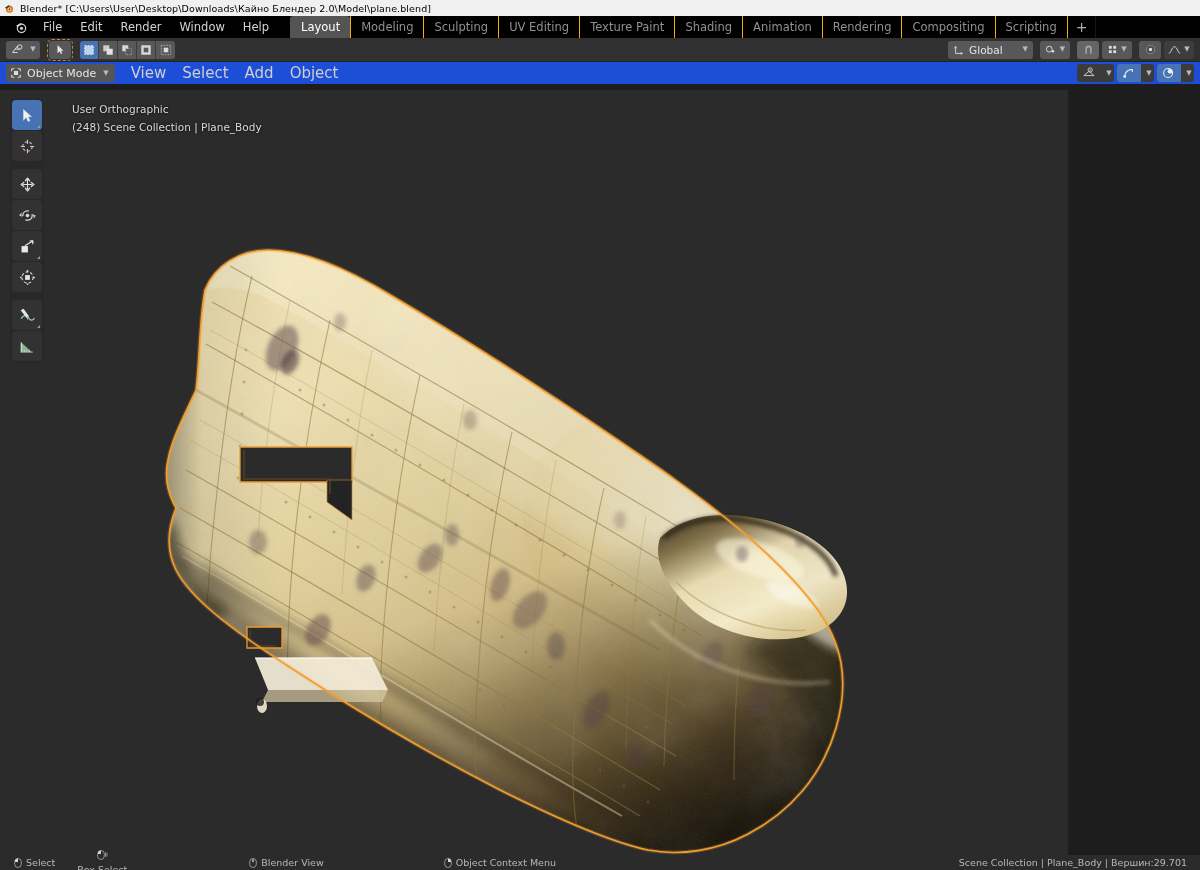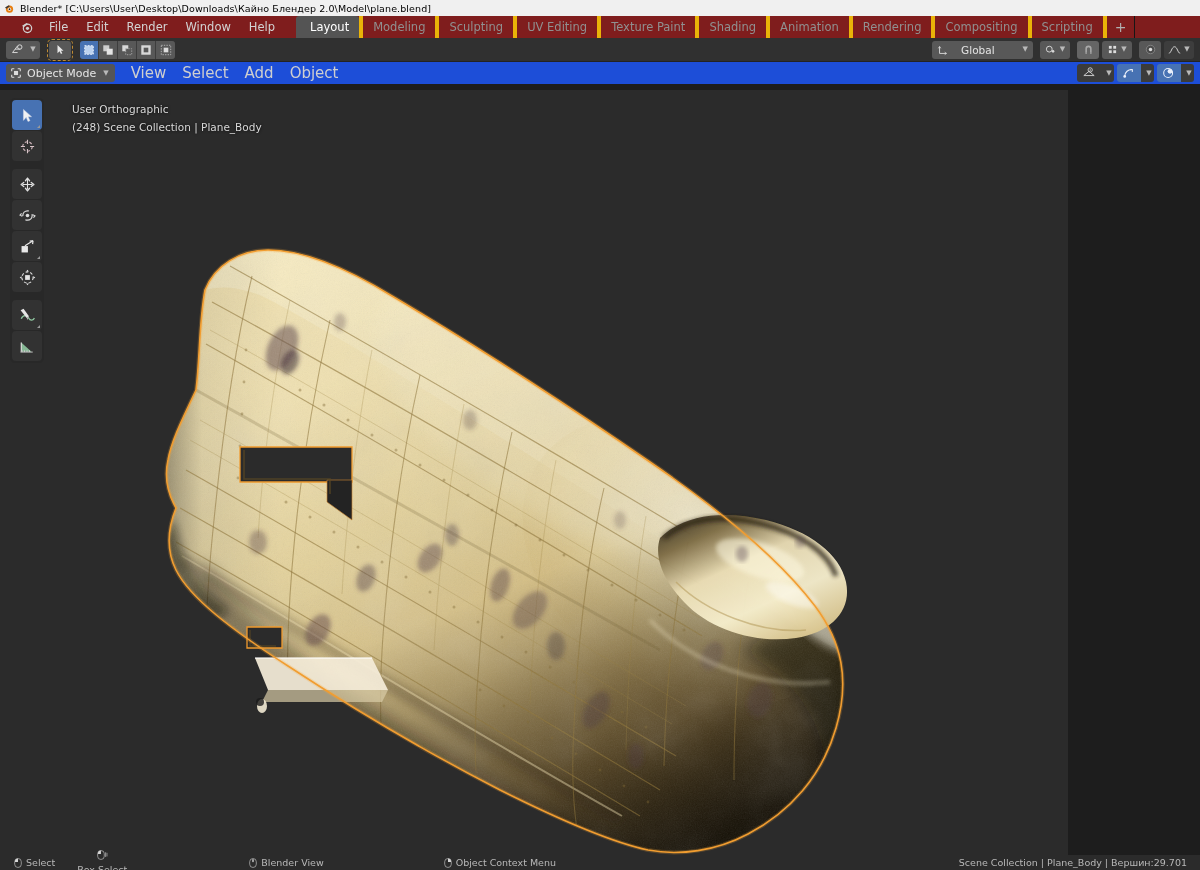--- a/index.html
+++ b/index.html
@@ -16,37 +16,37 @@
     height:16px; background:#f0f0f0; color:#000;
     display:flex; align-items:center; gap:5px;
     padding:0 4px; font-size:9.5px;
     font-family:"DejaVu Sans","Liberation Sans",sans-serif;
   }
   .titlebar .blogo { width:11px; height:11px; flex:none; }
   .titlebar .ttext { white-space:nowrap; letter-spacing:0.1px; }
 
   
   .topbar {
-    position:relative; height:22px; background:#7f1d1d;
-    display:flex; align-items:stretch; padding:0 14px;
+    position:relative; height:22px; background:#000000;
+    display:flex; align-items:stretch; padding:0 8px;
   }
   .topbar .appicon {
     width:26px; display:flex; align-items:center; justify-content:center;
   }
   .menu-item {
     display:flex; align-items:center; padding:0 9px;
     font-size:11.5px; color:#d3d3d3; cursor:default; white-space:nowrap;
   }
 
   .ws-tabs { display:flex; align-items:stretch; margin-left:12px; }
   .ws-tab {
     position:relative; display:flex; align-items:center;
     padding:0 10px; font-size:11.5px; color:#909090;
     white-space:nowrap; cursor:default;
-    border-left:4px solid #eab308;
+    border-left:1px solid #eab308;
   }
   .ws-tab:last-child { border-right:1px solid #161616; }
   .ws-tab.active {
     background:#545454; color:#ffffff; border-radius:3px 3px 0 0;
     border-left-color:transparent;
   }
   .ws-tab.plus { color:#b0b0b0; font-size:14px; padding:0 8px; }
 
   
   .toolbar2 {
@@ -66,21 +66,21 @@
   .grp { display:flex; align-items:center; background:#3d3d3d; border-radius:3px; overflow:hidden; height:18px; }
   .grp > .sbtn {
     width:19px; height:18px; display:flex; align-items:center; justify-content:center;
     cursor:pointer; background:#585858; border-right:1px solid #3d3d3d;
   }
   .grp > .sbtn:last-child { border-right:none; }
   .grp > .sbtn.active { background:#4772b3; }
 
   .combo {
     height:18px; background:#585858; border-radius:3px;
-    display:flex; align-items:center; gap:12px; padding:0 5px;
+    display:flex; align-items:center; gap:4px; padding:0 5px;
     color:#e3e3e3; font-size:10.5px; cursor:pointer; white-space:nowrap;
   }
 
   
   .viewheader {
     position:relative; height:22px; background:#1d4ed8;
     display:flex; align-items:center; padding:0 6px;
   }
   .vh-left { display:flex; align-items:center; }
   .vh-right { position:absolute; right:6px; top:0; height:22px; display:flex; align-items:center; gap:3px; }

